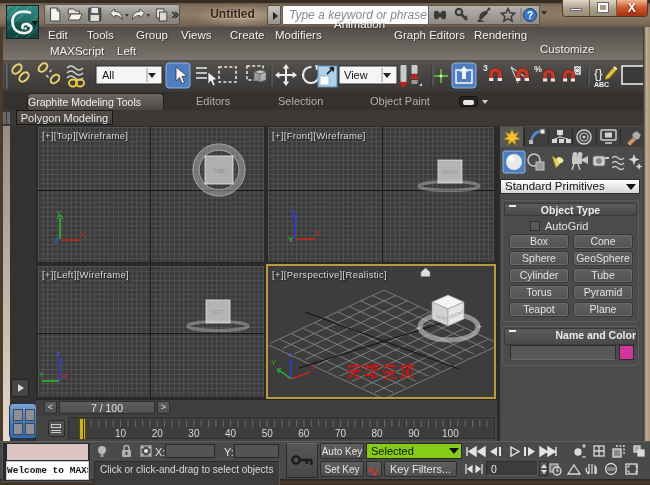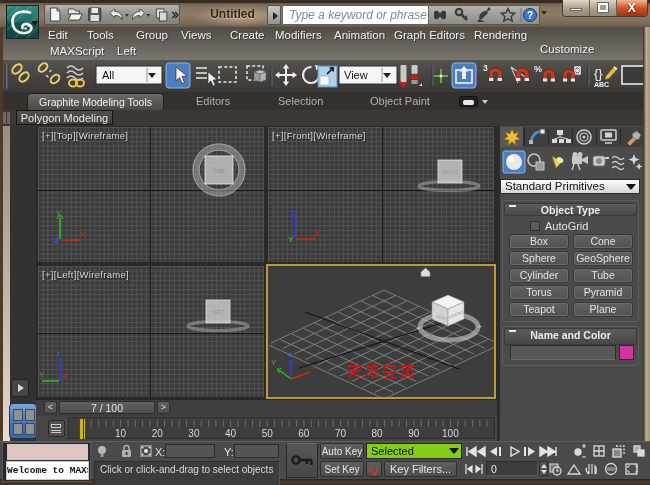--- a/index.html
+++ b/index.html
@@ -105,21 +105,21 @@
     </div>
 </div>
 
 <div class="abs" style="left:0;top:27px;width:650px;height:33px;background:linear-gradient(#514c47,#7b756e)"></div>
 <div class="abs mnu" style="left:48px;top:29px">Edit</div>
 <div class="abs mnu" style="left:87px;top:29px">Tools</div>
 <div class="abs mnu" style="left:136px;top:29px">Group</div>
 <div class="abs mnu" style="left:181px;top:29px">Views</div>
 <div class="abs mnu" style="left:230px;top:29px">Create</div>
 <div class="abs mnu" style="left:275px;top:29px">Modifiers</div>
-<div class="abs mnu" style="left:334px;top:29px">Animation</div>
+<div class="abs mnu" style="left:334px;top:18px">Animation</div>
 <div class="abs mnu" style="left:394px;top:29px">Graph Editors</div>
 <div class="abs mnu" style="left:474px;top:29px">Rendering</div>
 <div class="abs mnu" style="left:540px;top:43px">Customize</div>
 <div class="abs mnu" style="left:50px;top:45px">MAXScript</div>
 <div class="abs mnu" style="left:117px;top:45px">Left</div>
 
 <div class="abs" style="left:0;top:60px;width:650px;height:32px;background:linear-gradient(#55524e,#434140 60%,#3b3937)"></div>
 <div class="abs" style="left:2px;top:63px;width:3px;height:26px;background:linear-gradient(90deg,#777,#333);border-radius:2px"></div>
 <div class="abs" style="left:6px;top:63px;width:3px;height:26px;background:linear-gradient(90deg,#777,#333);border-radius:2px"></div>
 <div class="abs" style="left:10px;top:62px">
@@ -247,21 +247,21 @@
   <text x="584" y="16" font-size="13" fill="#f0f0f0" font-family="Liberation Sans">{}</text>
   <text x="584" y="25" font-size="7" font-weight="bold" fill="#f0f0f0" font-family="Liberation Sans">ABC</text>
   <path d="M596 14 l7 -8 l3 2.5 l-7 8 l-4 1 z" fill="#e8c040" stroke="#8a6a10" stroke-width=".7"></path>
   <path d="M603 6 l3 2.5 l1.5 -2 l-3 -2.5 z" fill="#f0e0a0"></path>
 
   <rect x="612" y="4" width="30" height="18" fill="#3a3a3a" stroke="#e8e8e8" stroke-width="1.6"></rect>
 </svg>
 </div>
 
 <div class="abs" style="left:0;top:92px;width:650px;height:18px;background:#34312e"></div>
-<div class="abs" style="left:27px;top:93px;width:137px;height:17px;background:linear-gradient(#6b6762,#4c4945);border:1px solid #23211f;border-bottom:none;border-radius:4px 4px 0 0;color:#f0f0f0;font-size:10.5px;text-align:center;line-height:16px">Graphite Modeling Tools</div>
+<div class="abs" style="left:27px;top:93px;width:137px;height:17px;background:linear-gradient(#6b6762,#4c4945);border:1px solid #23211f;border-bottom:none;border-radius:4px 4px 0 0;color:#f0f0f0;font-size:10.5px;line-height:16px">Graphite Modeling Tools</div>
 <div class="abs" style="left:196px;top:95px;color:#b0b0b0;font-size:11px">Editors</div>
 <div class="abs" style="left:278px;top:95px;color:#b0b0b0;font-size:11px">Selection</div>
 <div class="abs" style="left:370px;top:95px;color:#b0b0b0;font-size:11px">Object Paint</div>
 <div class="abs" style="left:459px;top:96px;width:19px;height:11px;background:#252321;border:1px solid #111;border-radius:3px">
   <div style="position:absolute;left:3px;top:2.5px;width:11px;height:5px;background:#e8e8e8;border-radius:2px"></div>
 </div>
 <div class="abs" style="left:482px;top:100px;width:0;height:0;border-top:4px solid #cfcfcf;border-left:3.5px solid transparent;border-right:3.5px solid transparent"></div>
 
 <div class="abs" style="left:0;top:110px;width:650px;height:16px;background:#3b3835"></div>
 <div class="abs" style="left:3px;top:112px;width:2.5px;height:12px;background:#6a6a6a;border-radius:1px"></div>
@@ -385,20 +385,21 @@
 
       <path d="M87 97 v3 M80 100 h15 M81 99 v3 M95 99 v3 M79 105 h16 M88 103 q0 5 -8 9 M84 105 q4 5 10 7"></path>
 
       <path d="M100 101 h7 M103 97 v8 M99 109 h8 M108 98 v14 M109 100 h7 M112 97 v5 M108 105 q5 -2 8 -1 M109 112 q4 -3 7 -2"></path>
 
       <path d="M128 97 v3 M121 100 h15 M122 99 v4 M134 99 v4 M120 106 h16 M126 106 v4 q0 3 -5 3 M131 106 v5 q0 2 5 1"></path>
 
       <path d="M141 100 h16 M144 100 v9 q0 3 -3 3 M148 103 q1 6 8 9 M153 97 l-7 15 M153 103 l3 4"></path>
     </g>
   </svg>
+  <div class="abs vplabel" style="left:4px;top:3px">[+][Perspective][Realistic]</div>
 </div>
 
 <div class="abs" style="left:36px;top:399px;width:461px;height:17px;background:#3e3e3e;border-top:1px solid #262626"></div>
 <div class="abs btn3d" style="left:44px;top:401px;width:13px;height:13px;text-align:center;line-height:11px;font-size:9px;color:#ddd">&lt;</div>
 <div class="abs btn3d" style="left:59px;top:401px;width:96px;height:13px;text-align:center;line-height:12px;font-size:10.5px;color:#e2e2e2">7 / 100</div>
 <div class="abs btn3d" style="left:157px;top:401px;width:13px;height:13px;text-align:center;line-height:11px;font-size:9px;color:#ddd">&gt;</div>
 
 <div class="abs" style="left:36px;top:416px;width:461px;height:25px;background:#454545"></div>
 <div class="abs" style="left:48px;top:420px;width:17px;height:17px;background:#505050;border:1px solid #2a2a2a;border-radius:2px">
   <div style="position:absolute;left:2px;top:3px;width:10px;height:4px;border:1px solid #ccc"></div>
@@ -557,21 +558,21 @@
 <div class="cpbtn" style="left:509px;top:251px">Sphere</div>
 <div class="cpbtn" style="left:573px;top:251px">GeoSphere</div>
 <div class="cpbtn" style="left:509px;top:268px">Cylinder</div>
 <div class="cpbtn" style="left:573px;top:268px">Tube</div>
 <div class="cpbtn" style="left:509px;top:285px">Torus</div>
 <div class="cpbtn" style="left:573px;top:285px">Pyramid</div>
 <div class="cpbtn" style="left:509px;top:302px">Teapot</div>
 <div class="cpbtn" style="left:573px;top:302px">Plane</div>
 
 <div class="abs" style="left:502px;top:326px;width:137px;height:40px;border:1px solid #5e5e5e;border-radius:3px;background:#4b4b4b"></div>
-<div class="abs" style="left:504px;top:328px;width:133px;height:17px;background:linear-gradient(#5c5c5c,#484848);border:1px solid #3a3a3a;border-radius:2px;color:#ececec;font-size:10.5px;font-weight:bold;text-align:center;line-height:12px">Name and Color</div>
+<div class="abs" style="left:504px;top:328px;width:133px;height:17px;background:linear-gradient(#5c5c5c,#484848);border:1px solid #3a3a3a;border-radius:2px;color:#ececec;font-size:10.5px;font-weight:bold;text-align:right;line-height:12px">Name and Color</div>
 <div class="abs" style="left:509px;top:330px;width:7px;height:2px;background:#ececec"></div>
 <div class="abs" style="left:510px;top:345px;width:106px;height:15px;background:#585858;border:1px solid #2d2d2d;border-bottom-color:#6a6a6a"></div>
 <div class="abs" style="left:619px;top:345px;width:15px;height:15px;background:#d4359a;border:1px solid #2d2d2d"></div>
 
 <div class="abs" style="left:0;top:441px;width:650px;height:38px;background:#4a4a4a;border-top:1px solid #5e5e5e"></div>
 
 <div class="abs" style="left:2px;top:442px;width:89px;height:40px;background:#2a2a2a;border:1px solid #555"></div>
 <div class="abs" style="left:7px;top:444px;width:81px;height:16px;background:#ddc6c2;border:1px solid #c8c8c8"></div>
 <div class="abs" style="left:6px;top:461px;width:83px;height:19px;background:#fdfdfd;border:1px solid #c8c8c8;color:#111;font-family:'Liberation Mono',monospace;font-size:9.5px;font-weight:bold;line-height:17px;white-space:nowrap;overflow:hidden">Welcome to MAXS</div>
 

